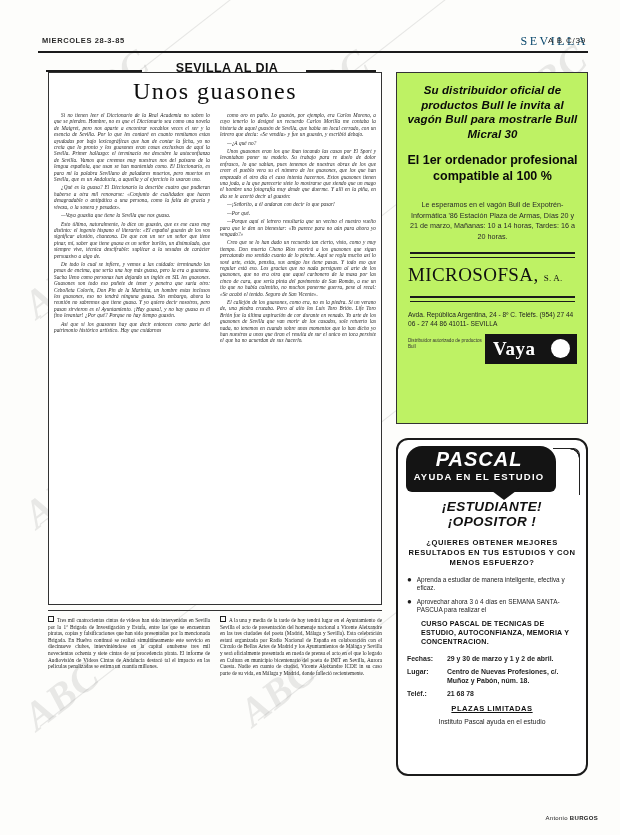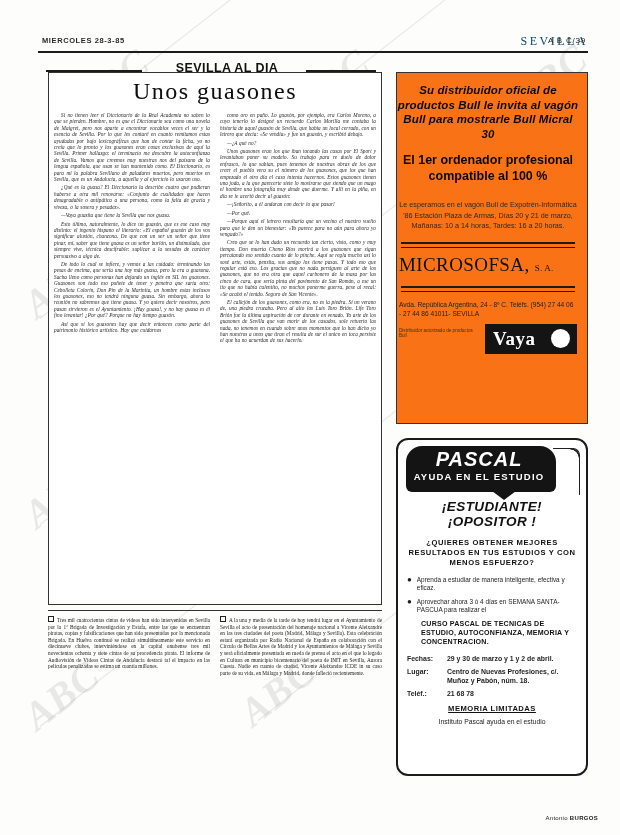--- a/index.html
+++ b/index.html
@@ -125,22 +125,22 @@
   .brief-rule{
     position:absolute;left:48px;top:610px;width:334px;height:1px;background:#333;
   }
   
   .rail{
     position:absolute;left:396px;top:72px;width:192px;
   }
   
   .ad-bull{
     position:relative;width:192px;height:352px;
-    border:1px solid #333;box-sizing:border-box;background:#f97316;
-    padding:10px 8px 6px 0;
+    border:1px solid #333;box-sizing:border-box;background:#bef264;
+    padding:10px 8px 6px 9px;
   }
   .bull-h{
     text-align:center;
     font-family:"Liberation Sans",sans-serif;
     font-weight:bold;
     font-style:italic;
     font-size:11.5px;
     line-height:14.5px;
     color:#0a0a0a;
     letter-spacing:.1px;
@@ -417,18 +417,18 @@
         </div>
         <div class="prow">
           <span class="lab">Lugar:</span>
           <span class="val">Centro de Nuevas Profesiones, c/. Muñoz y Pabón, núm. 18.</span>
         </div>
         <div class="prow">
           <span class="lab">Teléf.:</span>
           <span class="val n">21 68 78</span>
         </div>
       </div>
-      <div class="pascal-limit">MEMORIA LIMITADAS</div>
+      <div class="pascal-limit">PLAZAS LIMITADAS</div>
       <div class="pascal-foot">Instituto Pascal ayuda en el estudio</div>
     </div>
 
   </div>
 </div>
 
 </body></html>

